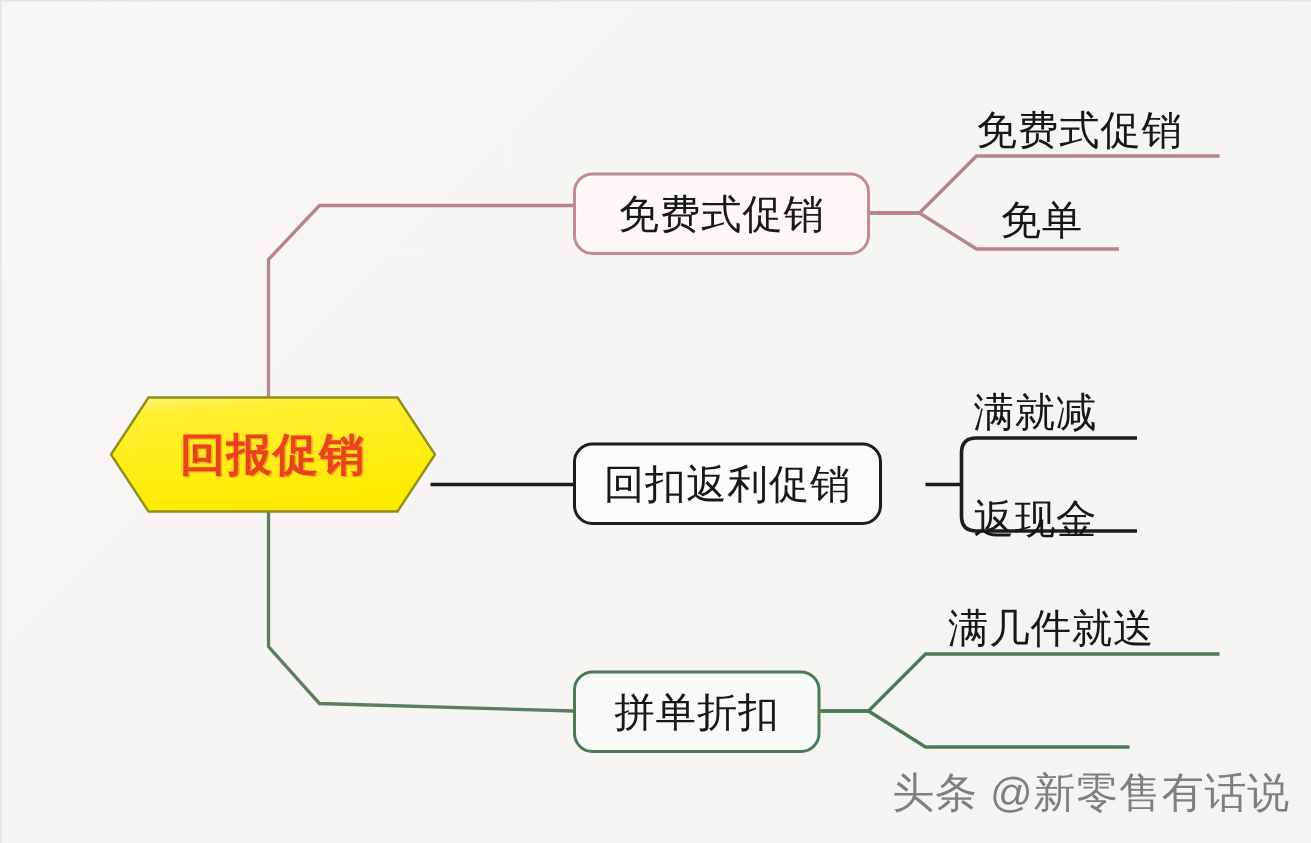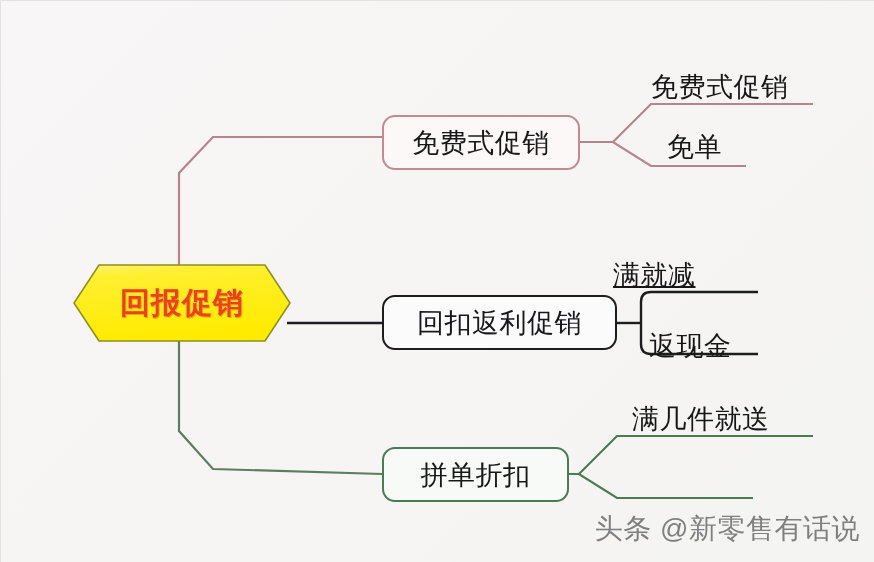--- a/index.html
+++ b/index.html
@@ -74,29 +74,29 @@
     left: 381px;
     top: 114px;
     width: 198px;
     height: 55px;
     border: 2.5px solid #c48a92;
     background: #fdf8f8;
   }
   .branch-rebate {
     left: 381px;
     top: 294px;
-    width: 235px;
+    width: 206px;
     height: 55px;
     border: 2.5px solid #1d1d20;
     background: #fbfbfb;
   }
   .branch-group {
     left: 381px;
     top: 446px;
-    width: 187px;
+    width: 165px;
     height: 55px;
     border: 2.5px solid #4b7a55;
     background: #f7faf7;
   }
 
   
   .leaf {
     position: absolute;
     white-space: nowrap;
     font-size: 27px;
@@ -154,21 +154,21 @@
     <div class="root-label">回报促销</div>
   </div>
 
   <div class="branch-box branch-free">免费式促销</div>
 
   <div class="leaf" style="left:650px; top:73px;">免费式促销</div>
   <div class="leaf" style="left:666px; top:133px;">免单</div>
 
   <div class="branch-box branch-rebate">回扣返利促销</div>
 
-  <div class="leaf" style="left:612px; top:261px;text-decoration:underline;">满就减</div>
+  <div class="leaf" style="left:648px; top:261px;">满就减</div>
   <div class="leaf" style="left:648px; top:308px;margin-top:24px;">返现金</div>
 
   <div class="branch-box branch-group">拼单折扣</div>
 
   <div class="leaf" style="left:631px; top:405px;">满几件就送</div>
 
   <div class="watermark">头条 @新零售有话说</div>
 
 </div>
 

